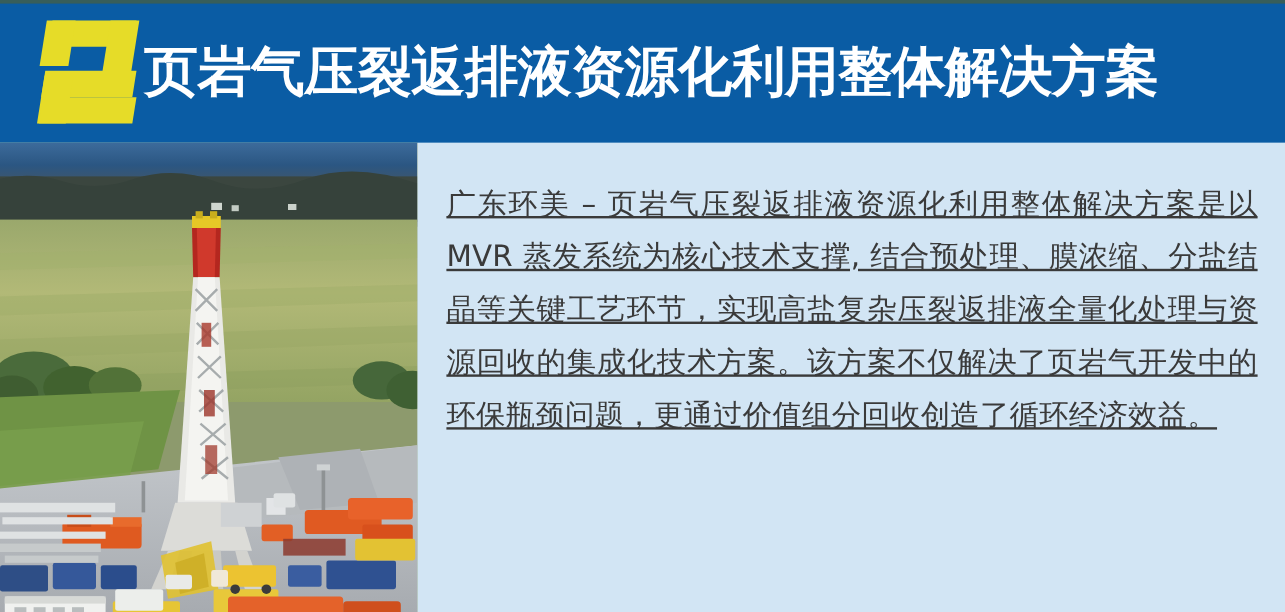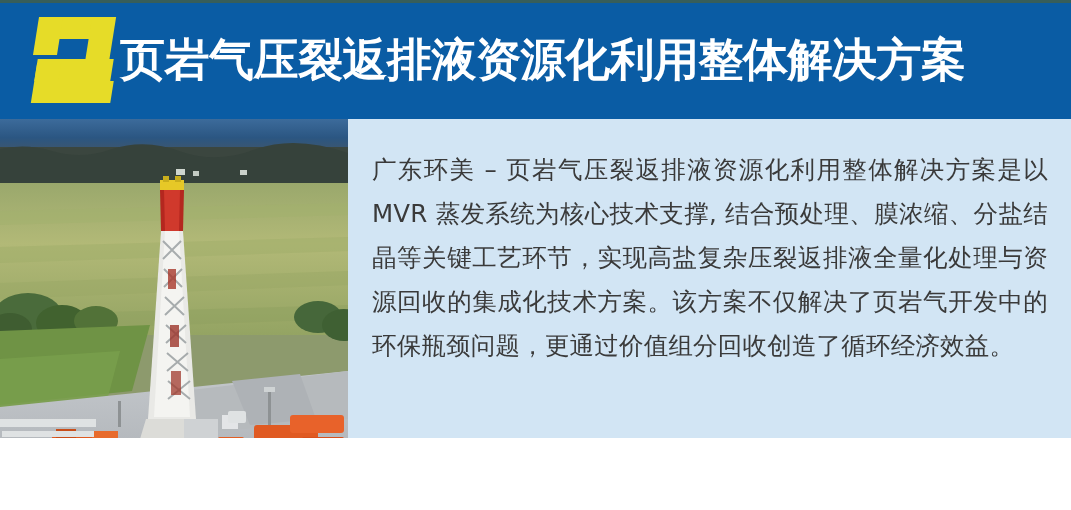--- a/index.html
+++ b/index.html
@@ -6,21 +6,21 @@
     margin: 0;
     padding: 0;
     background: #ffffff;
   }
   body {
     font-family: "Liberation Sans", "DejaVu Sans", sans-serif;
   }
   .page {
     position: relative;
     width: 1071px;
-    height: 438px;
+    height: 510px;
     overflow: hidden;
     background: #d2e5f4;
   }
 
   
   .header-bar {
     position: absolute;
     left: 0; top: 0;
     width: 1071px;
     height: 119px;
@@ -128,20 +128,21 @@
     left: 24px;
     top: 29px;
     width: 676px;
     color: #3a3a3a;
     font-size: 24.5px;
     line-height: 44px;
     letter-spacing: .2px;
     font-family: "DejaVu Sans", "Liberation Sans", sans-serif;
     text-align: justify;
     text-justify: inter-ideograph;
+    text-decoration: underline;
   }
 </style>
 </head>
 <body>
 
 <div class="page">
 
   <div class="header-bar">
     <div class="header-topline"></div>
     <div class="header-inner">

